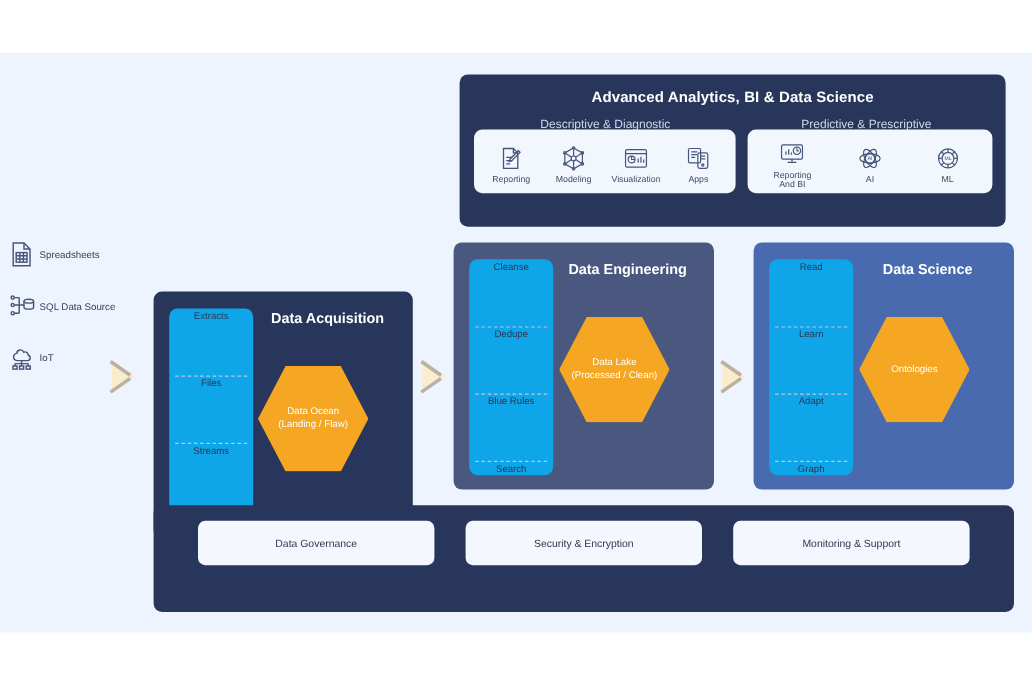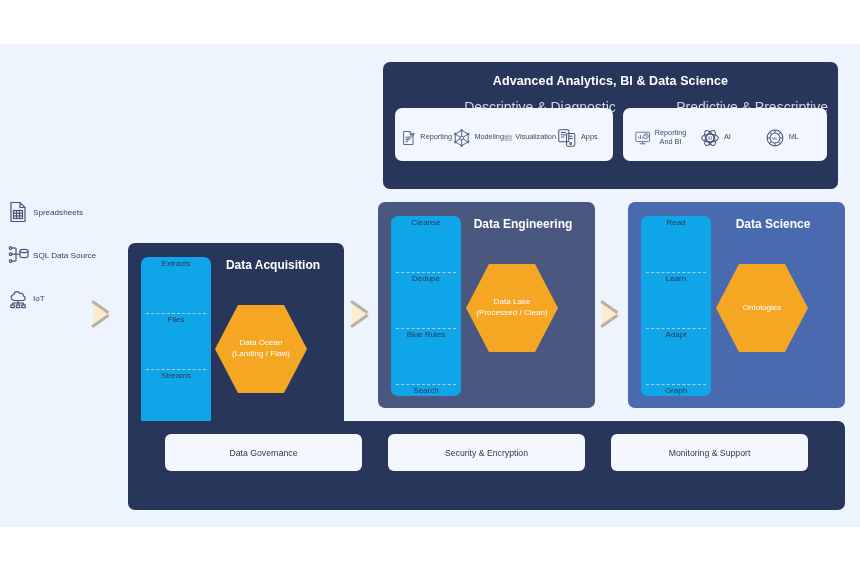--- a/index.html
+++ b/index.html
@@ -47,40 +47,41 @@
     letter-spacing: .1px;
     margin-top: 12px;
   }
   .subhead-row {
     display: flex;
     margin-top: 11px;
     padding: 0 10px;
   }
   .subhead {
     color: #cfd8ea;
-    font-size: 14px;
-    text-align: right;
+    font-size: 10px;
+    text-align: center;
   }
   .subhead.left  { width: 228px; }
   .subhead.right { width: 217px; }
 
   .icon-card {
     position: absolute;
     background: #f2f7fe;
     border-radius: 7px;
     display: flex;
     align-items: center;
     justify-content: space-around;
     padding: 0 5px;
   }
   #card-descriptive { left: 12px;  top: 46px; width: 218px; height: 53px; }
   #card-predictive  { left: 240px; top: 46px; width: 204px; height: 53px; }
 
   .icon-item {
     display: flex;
+    flex-direction: column;
     align-items: center;
     justify-content: flex-start;
     gap: 3px;
     width: 52px;
     padding-top: 6px;
   }
   .icon-item .glyph { width: 22px; height: 22px; display: block; }
   .icon-item .cap {
     font-size: 7.3px;
     color: #3e4a66;

